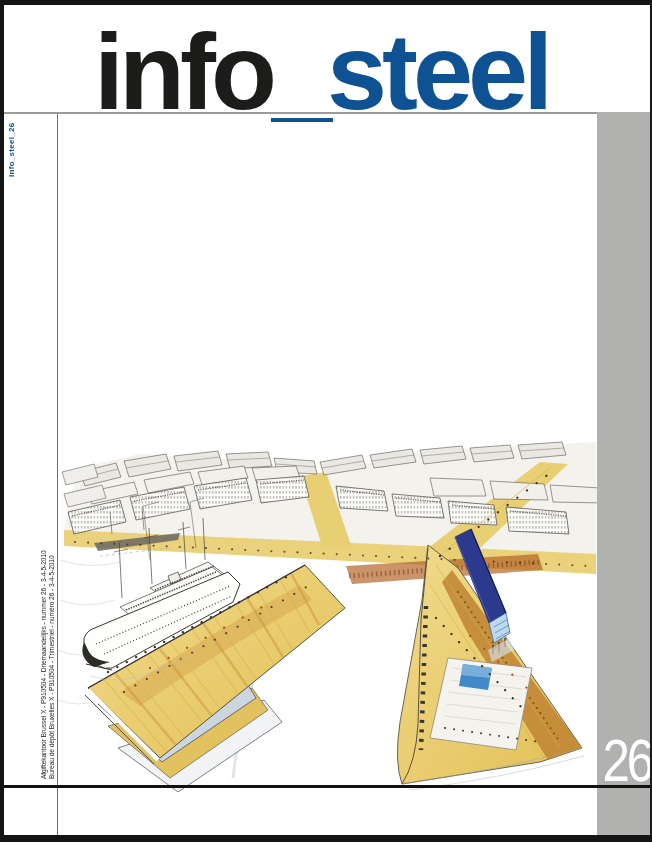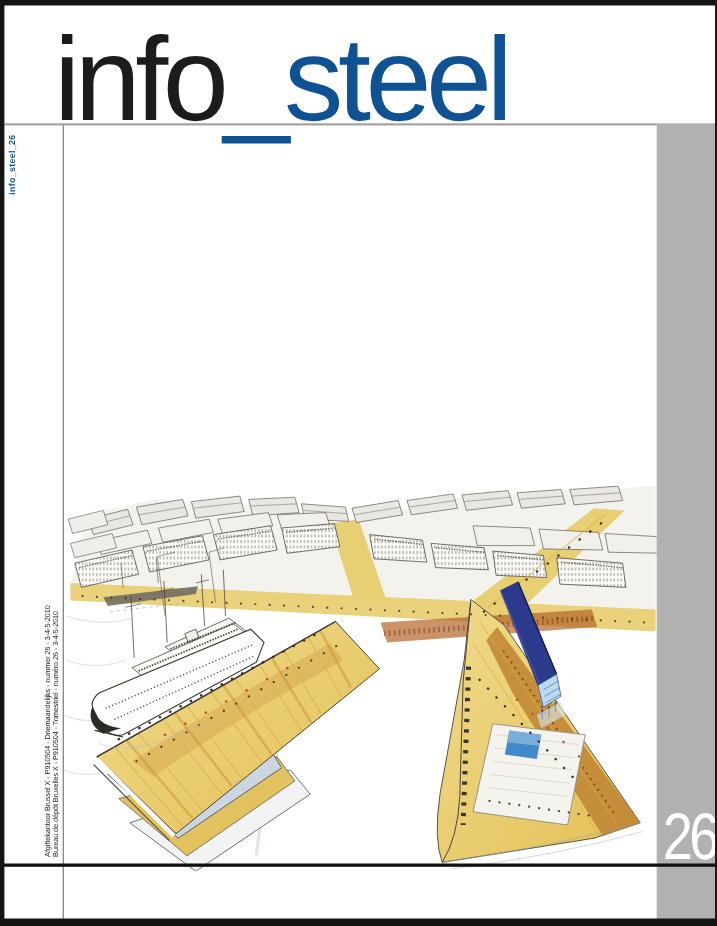--- a/index.html
+++ b/index.html
@@ -8,21 +8,21 @@
 
   
   .b-top{position:absolute;left:0;top:0;width:652px;height:5px;background:#141414;z-index:60;}
   .b-left{position:absolute;left:0;top:0;width:4px;height:842px;background:#141414;z-index:60;}
   .b-right{position:absolute;right:0;top:0;width:2px;height:842px;background:#1a1a1a;z-index:60;}
   .b-bottom{position:absolute;left:0;bottom:0;width:652px;height:7px;background:#141414;z-index:60;}
 
   
   .header{position:absolute;left:4px;top:5px;width:645px;height:107px;background:#fff;z-index:40;
           display:flex;align-items:flex-end;}
-  .masthead{margin:0 0 -14px 45px;font-size:108px;line-height:1;font-weight:400;
+  .masthead{margin:0 0 -14px 90px;font-size:108px;line-height:1;font-weight:700;
             letter-spacing:-5px;white-space:nowrap;}
   .t-black{color:#1c1c1a;}
   .t-blue{color:#0e5293;}
   .header-rule{position:absolute;left:4px;top:112px;width:593px;height:2px;background:#9c9c9c;z-index:30;}
 
   
   .sidebar{position:absolute;left:597px;top:112px;width:53px;height:730px;background:#b1b1b0;z-index:10;}
   .issue-number{position:absolute;right:1px;top:731px;z-index:15;color:#ffffff;font-size:60px;
                 font-weight:300;line-height:1;letter-spacing:-4px;display:inline-block;
                 transform:scaleX(.82);transform-origin:100% 50%;}

